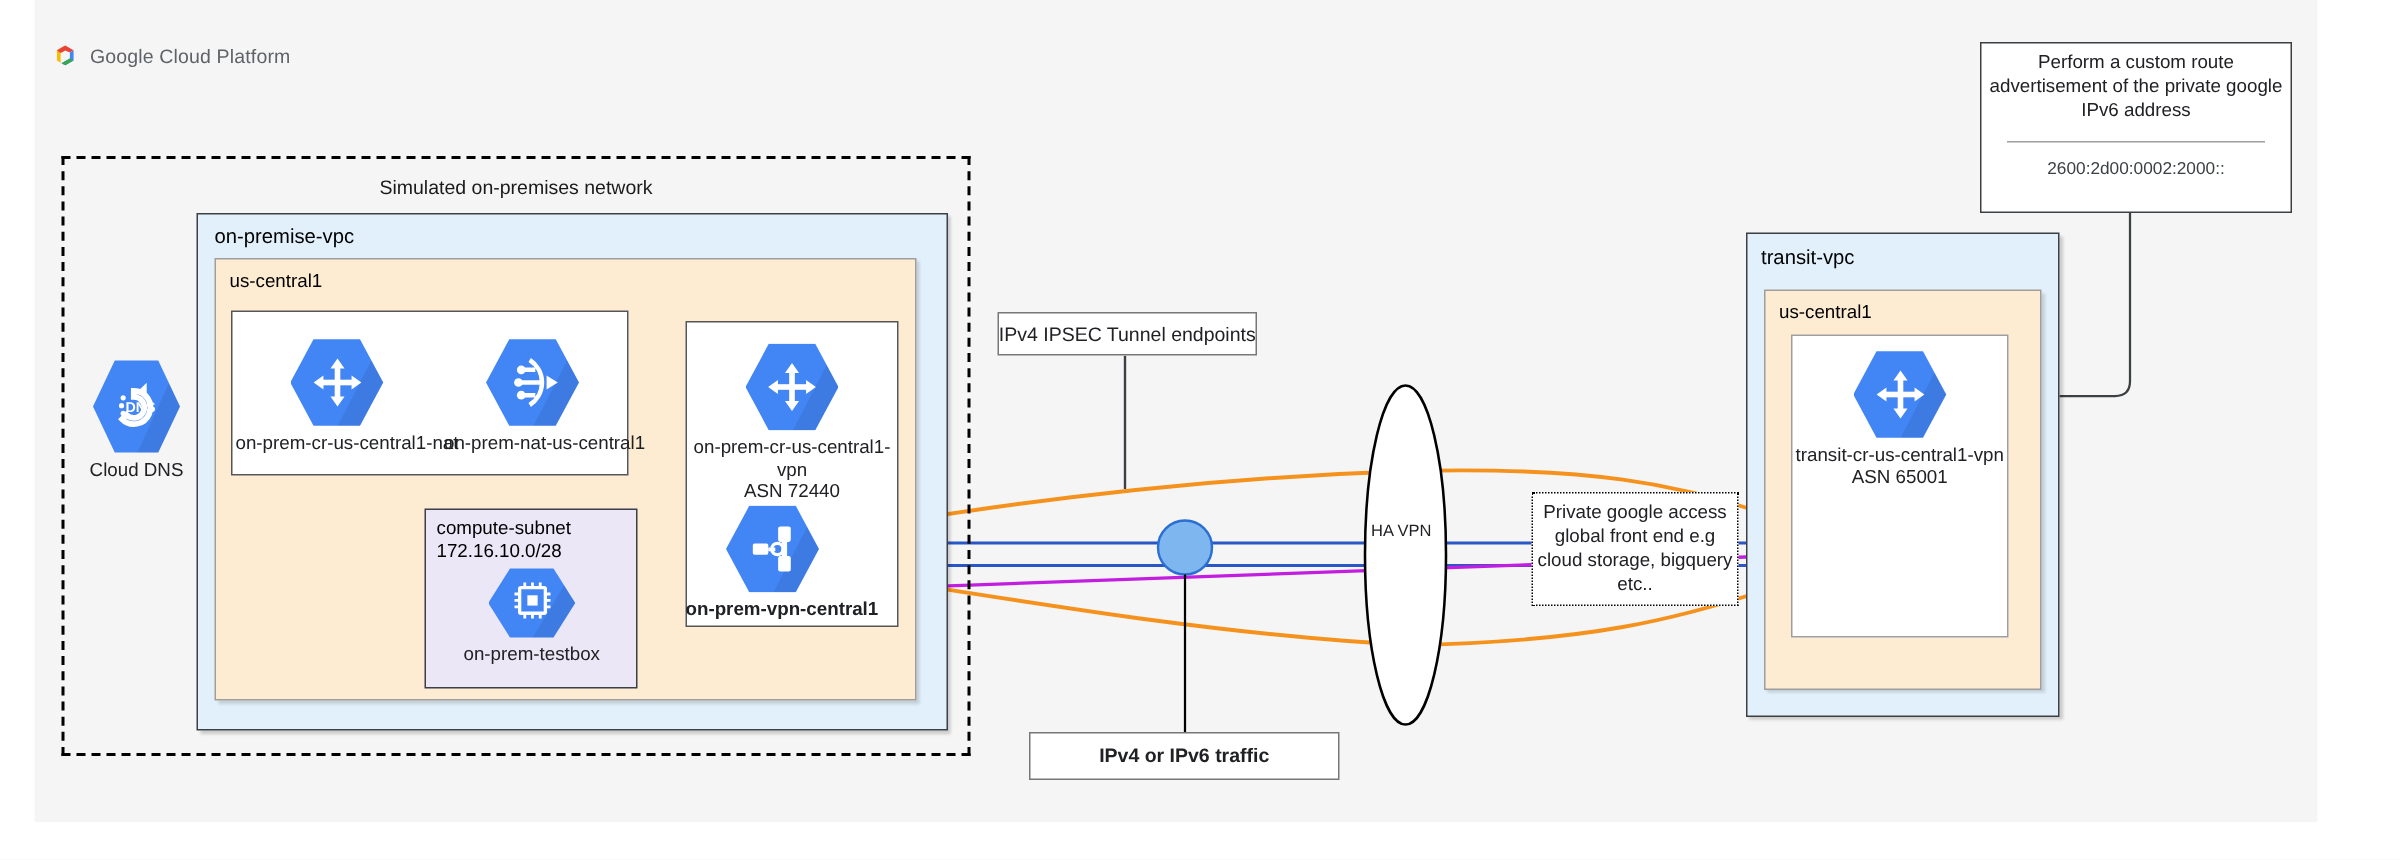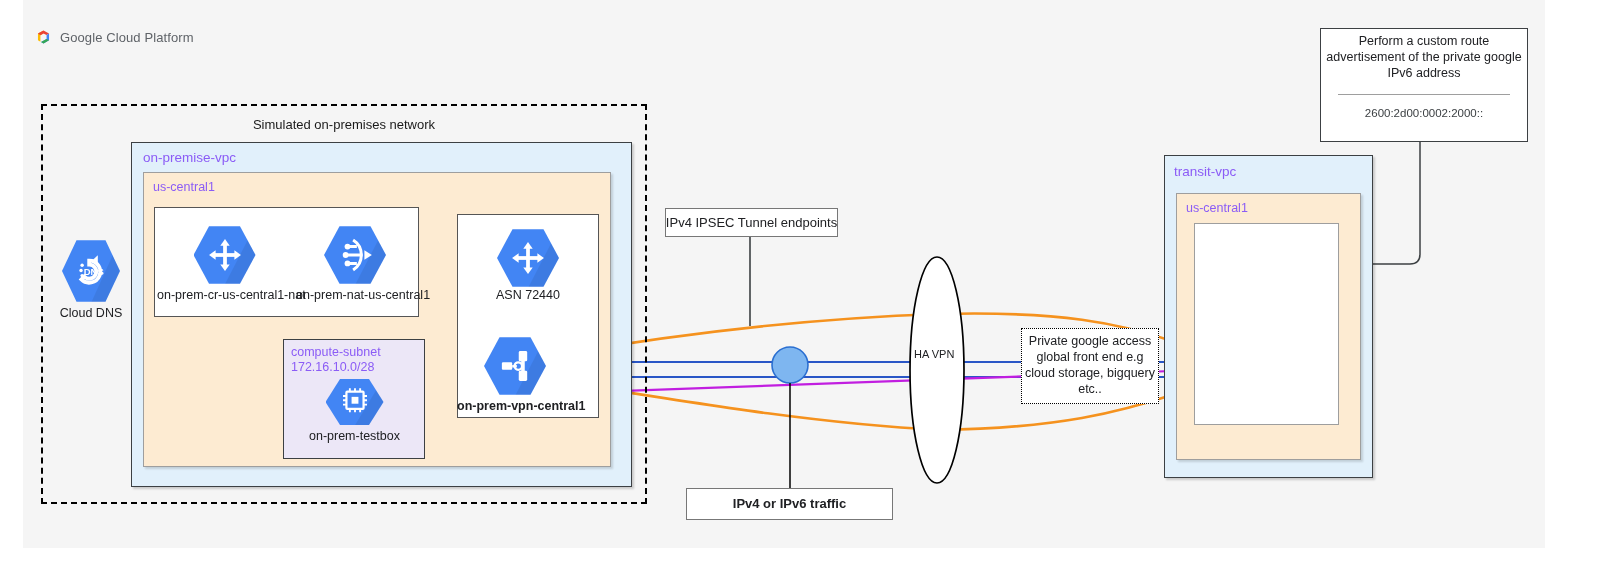--- a/index.html
+++ b/index.html
@@ -57,21 +57,21 @@
     background:#ffffff;border:1.3px solid #3c4043;
   }
   .dotted-box{
     background:#ffffff;border:1.6px dotted #000;
   }
   .plain-label-box{
     background:#ffffff;border:1px solid #777;
   }
 
   .box-title{
-    position:absolute;font-size:13.5px;color:#8b5cf6;white-space:nowrap;
+    position:absolute;font-size:13.5px;color:#000000;white-space:nowrap;
   }
 
   
   .node{position:absolute;text-align:center;}
   .hex{
     position:relative;margin:0 auto;
     background:#4285f4;
     clip-path:polygon(25% 2%,75% 2%,100% 50%,75% 98%,25% 98%,0% 50%);
   }
   .hex .shade{
@@ -256,20 +256,21 @@
         <g fill="#ffffff">
           <polygon points="32,15 37,22 27,22"></polygon>
           <polygon points="32,49 37,42 27,42"></polygon>
           <polygon points="15,32 22,27 22,37"></polygon>
           <polygon points="49,32 42,27 42,37"></polygon>
           <rect x="30" y="21" width="4" height="22"></rect>
           <rect x="21" y="30" width="22" height="4"></rect>
         </g>
       </svg>
     </div>
+    <div class="node-caption wrap">on-prem-cr-us-central1-vpn</div>
     <div class="node-caption" style="margin-top:0;">ASN 72440</div>
   </div>
 
   <div class="node" style="left:457px;top:336px;width:116px;font-weight:bold;">
     <div class="hex" style="width:62px;height:60px;">
       <div class="shade"></div>
       <svg viewBox="0 0 64 64">
         <g fill="#ffffff">
           <rect x="36" y="16" width="9" height="11" rx="1.5"></rect>
           <rect x="36" y="37" width="9" height="11" rx="1.5"></rect>
@@ -300,15 +301,32 @@
   <div class="callout-sub" style="left:1320px;top:107px;width:208px;">2600:2d00:0002:2000::</div>
 
   <div class="box vpc-box" style="left:1164px;top:155px;width:209px;height:323px;"></div>
   <div class="box-title" style="left:1174px;top:164px;">transit-vpc</div>
 
   <div class="box region-box" style="left:1176px;top:193px;width:185px;height:267px;"></div>
   <div class="box-title" style="left:1186px;top:201px;font-size:12.5px;">us-central1</div>
 
   <div class="box white-box-thin" style="left:1194px;top:223px;width:145px;height:202px;"></div>
 
+  <div class="node" style="left:1194px;top:233px;width:145px;">
+    <div class="hex" style="width:62px;height:60px;">
+      <div class="shade"></div>
+      <svg viewBox="0 0 64 64">
+        <g fill="#ffffff">
+          <polygon points="32,15 37,22 27,22"></polygon>
+          <polygon points="32,49 37,42 27,42"></polygon>
+          <polygon points="15,32 22,27 22,37"></polygon>
+          <polygon points="49,32 42,27 42,37"></polygon>
+          <rect x="30" y="21" width="4" height="22"></rect>
+          <rect x="21" y="30" width="22" height="4"></rect>
+        </g>
+      </svg>
+    </div>
+    <div class="node-caption wrap">transit-cr-us-central1-vpn</div>
+    <div class="node-caption" style="margin-top:0;">ASN 65001</div>
+  </div>
 
 
 </div>
 
 </body></html>

